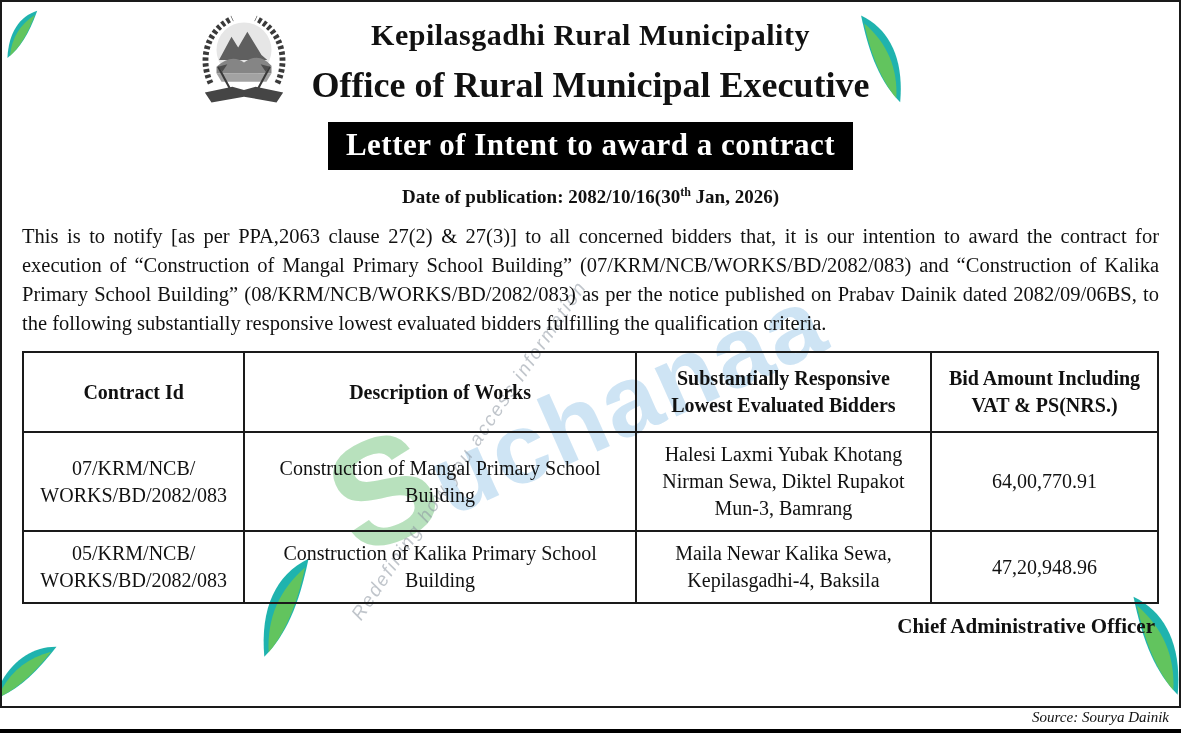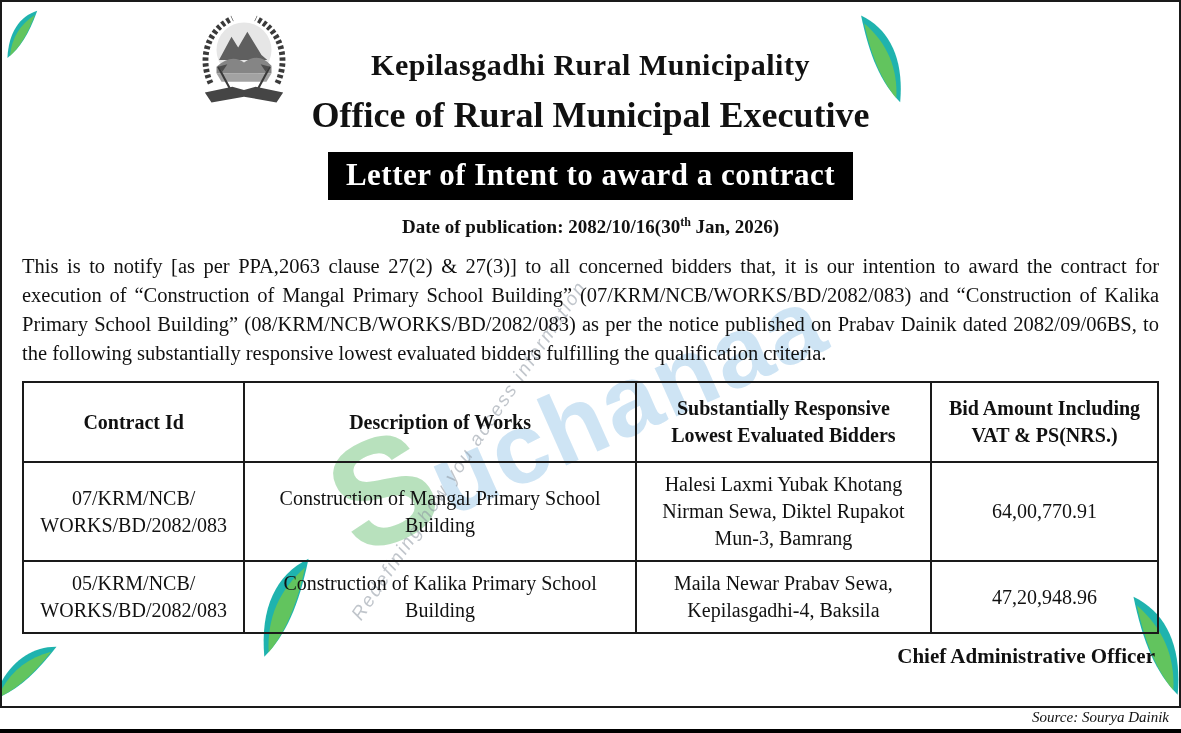--- a/index.html
+++ b/index.html
@@ -9,21 +9,21 @@
   .page { position:relative; width:1181px; height:733px; background:#fff; overflow:hidden; }
 
   .notice {
     position:absolute; left:0; top:0; right:0; bottom:25px;
     border:2px solid #1a1a1a; background:#fff; overflow:hidden;
   }
 
   .content { position:relative; z-index:2; }
 
   
-  .hdr { text-align:center; padding-top:10px;margin-top:30px; }
+  .hdr { text-align:center; padding-top:10px; }
   .emblem { position:absolute; left:192px; top:8px; width:100px; height:106px; z-index:2; }
   .h-muni   { font-size:30px; font-weight:bold; margin:6px 0 4px; letter-spacing:.5px; }
   .h-office { font-size:36px; font-weight:bold; margin:12px 0 6px; }
   .h-loc    { font-size:19px; font-weight:bold; margin:8px 0 2px; }
   .h-web    { font-size:19px; font-weight:bold; margin:4px 0 0; }
 
   
   .banner-wrap { text-align:center; margin-top:16px; }
   .banner {
     display:inline-block; background:#000; color:#fff;
@@ -176,21 +176,21 @@
             <td class="prewrap">07/KRM/NCB/
 WORKS/BD/2082/083</td>
             <td>Construction of Mangal Primary School Building</td>
             <td>Halesi Laxmi Yubak Khotang Nirman Sewa, Diktel Rupakot Mun-3, Bamrang</td>
             <td>64,00,770.91</td>
           </tr>
           <tr>
             <td class="prewrap">05/KRM/NCB/
 WORKS/BD/2082/083</td>
             <td>Construction of Kalika Primary School Building</td>
-            <td>Maila Newar Prabav Sewa, Kepilasgadhi-4, Baksila</td>
+            <td>Maila Newar Kalika Sewa, Kepilasgadhi-4, Baksila</td>
             <td>47,20,948.96</td>
           </tr>
         </tbody>
       </table>
 
       <div class="signature">Chief  Administrative Officer</div>
     </div>
   </div>
 
   <div class="caption">Source: Sourya Dainik</div>

